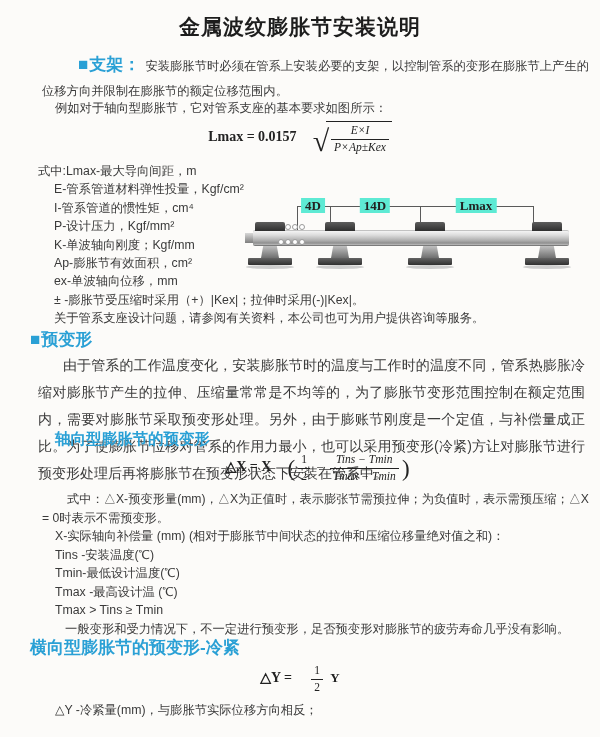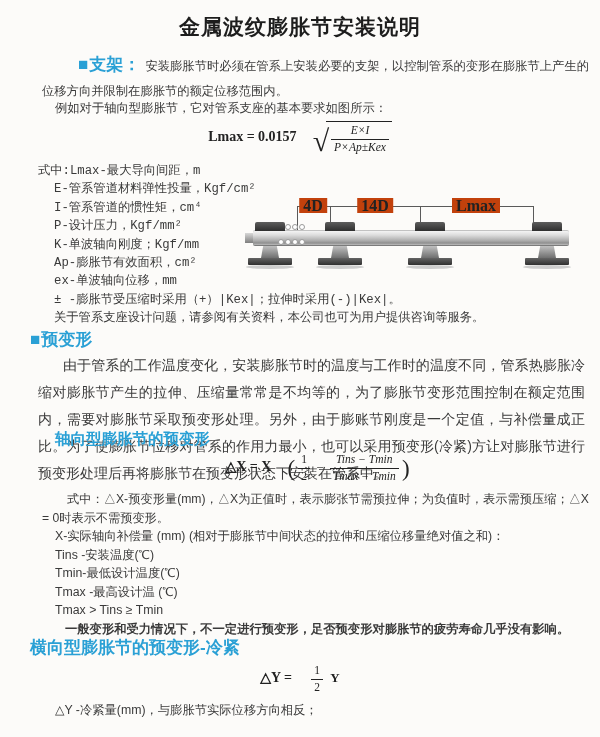--- a/index.html
+++ b/index.html
@@ -32,43 +32,43 @@
   .rad-sign { font-size:30px; line-height:1; margin-right:-3px; transform:translateY(3px); font-weight:400; }
   .radicand { display:inline-block; border-top:1.5px solid var(--formula-ink); padding:2px 3px 0 5px; }
   .frac { display:inline-block; text-align:center; font-size:11.5px; line-height:1.2; vertical-align:middle; }
   .frac .num { display:block; padding:0 3px 1px; }
   .frac .den { display:block; border-top:1px solid var(--formula-ink); padding:1px 3px 0; }
   .ital { font-style:italic; }
   .big-paren { font-size:23px; vertical-align:middle; line-height:1; font-weight:400; }
   .f-op { vertical-align:middle; margin:0 3px; }
   .f-rhs { font-weight:bold; margin-left:4px; }
 
-  .def-block { top:162px; left:38px;font-family:Liberation Mono, monospace; }
+  .def-block { top:162px; left:38px; }
   .def-block .line { line-height:18.4px; }
   .def-indent { padding-left:16px; }
 
   .section-head { color:var(--accent); font-size:17px; font-weight:bold; }
   .h2 { top:328px; left:30px; }
   .h3 { top:429px; left:55px; font-size:15.5px; }
   .h4 { top:636px; left:30px; }
 
   .para2 { top:352px; left:26px; width:547px; line-height:27px; text-indent:25px; font-size:14px; }
   .para3 { top:490px; left:30px; width:547px; line-height:18.6px; text-indent:25px; font-size:12.2px; }
   .adef-block { top:527px; left:55px; }
   .adef-block .line { line-height:18.5px; }
-  .adef-last { padding-left:10px;font-weight:bold; }
+  .adef-last { padding-left:10px; }
   .last-line { top:702px; left:55px; }
 
   
   .diagram { top:192px; left:245px; width:332px; height:96px; }
   .dim-line { position:absolute; left:52px; top:14px; width:236px; height:1px; background:#5a5a5a; }
   .tick { position:absolute; top:14px; width:1px; height:25px; background:#5a5a5a; }
   .dim-label { position:absolute; top:6px; transform:translateX(-50%);
-    font-family:"Liberation Serif", serif; font-weight:bold; font-size:16px; color:#222;
-    background:#c2410c; padding:0 4px; line-height:15px; }
+    font-family:"Liberation Serif", serif; font-weight:bold; font-size:13px; color:#222;
+    background:#5eead4; padding:0 4px; line-height:15px; }
   .pipe { position:absolute; left:8px; top:38px; width:316px; height:16px; border-radius:2px;
     background:linear-gradient(180deg,#f4f4f4 0%,#dcdcdc 30%,#ababab 70%,#8f8f8f 86%,#bdbdbd 100%);
     border-top:1px solid #c2c2c2; border-bottom:1px solid #7b7b7b; }
   .rod { position:absolute; left:0; top:41px; width:34px; height:10px;
     background:linear-gradient(180deg,#d8d8d8,#7e7e7e); }
   .bellows { position:absolute; left:33px; top:32px; width:30px; height:22px; }
   .brow { position:absolute; left:0; display:flex; gap:1px; }
   .brow.top { top:0; } .brow.bot { top:15px; }
   .bead { width:6px; height:6px; border-radius:50%; background:#fff; border:1px solid #9a9a9a; }
   .support { position:absolute; top:30px; width:48px; height:48px; }

